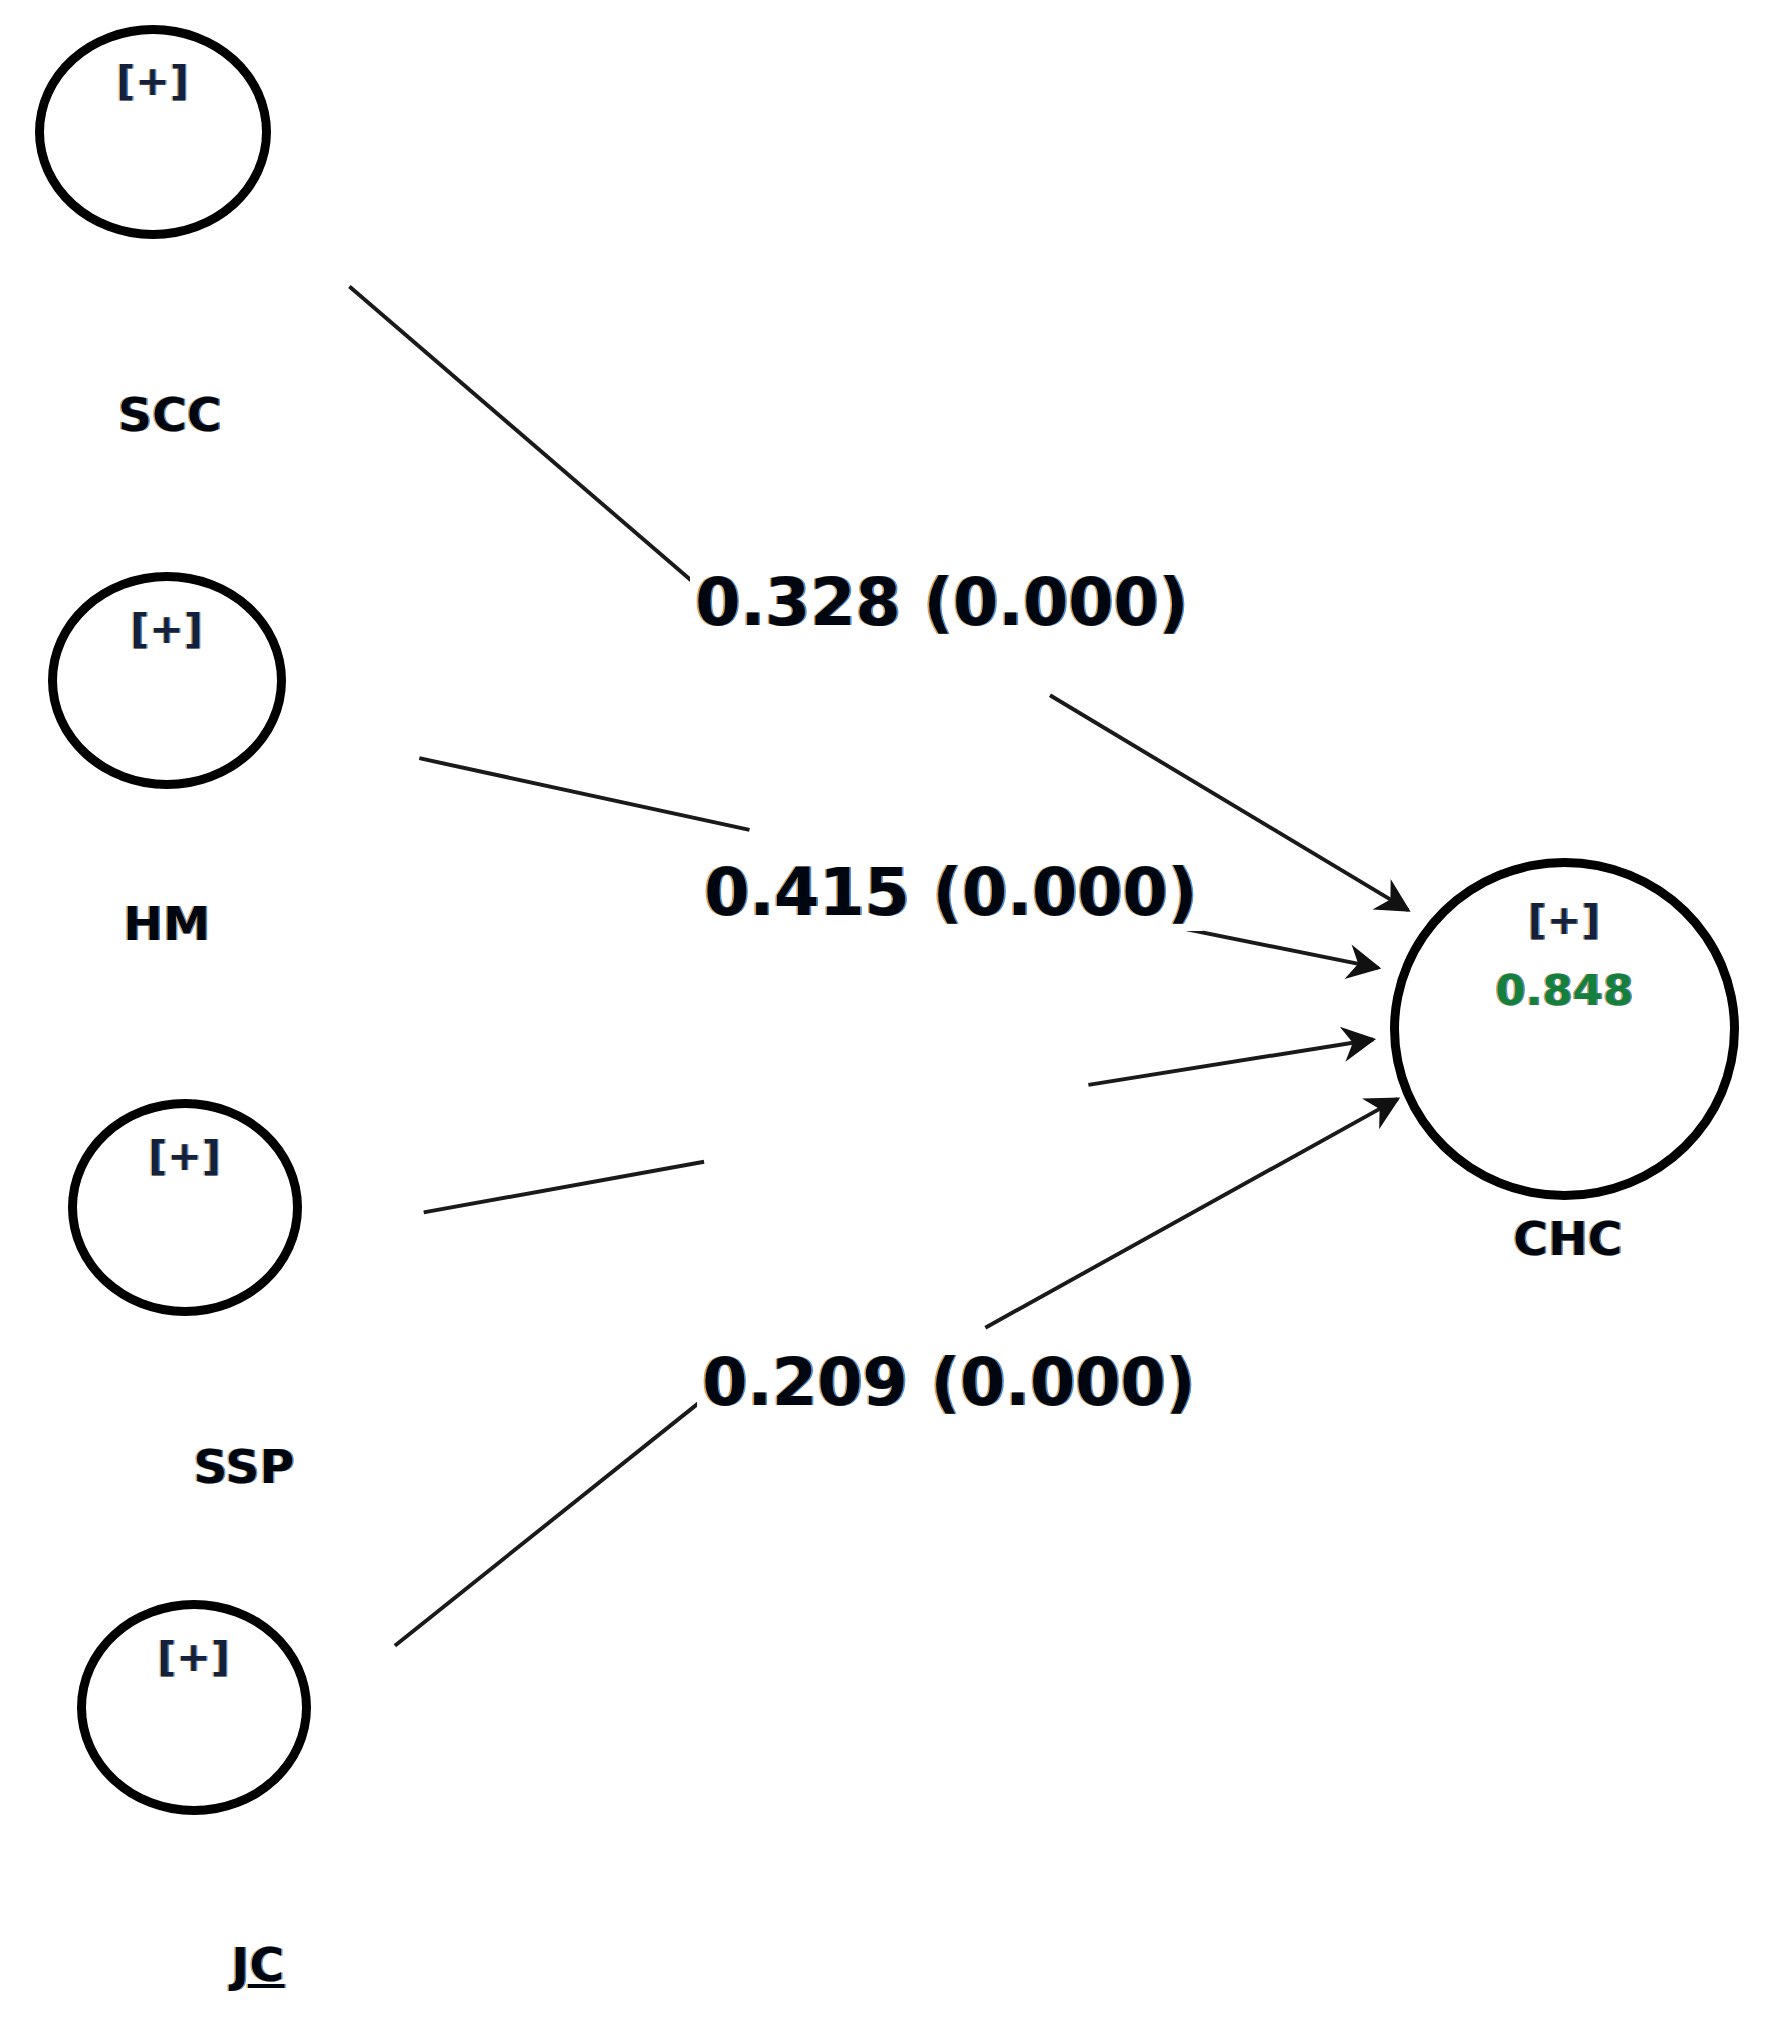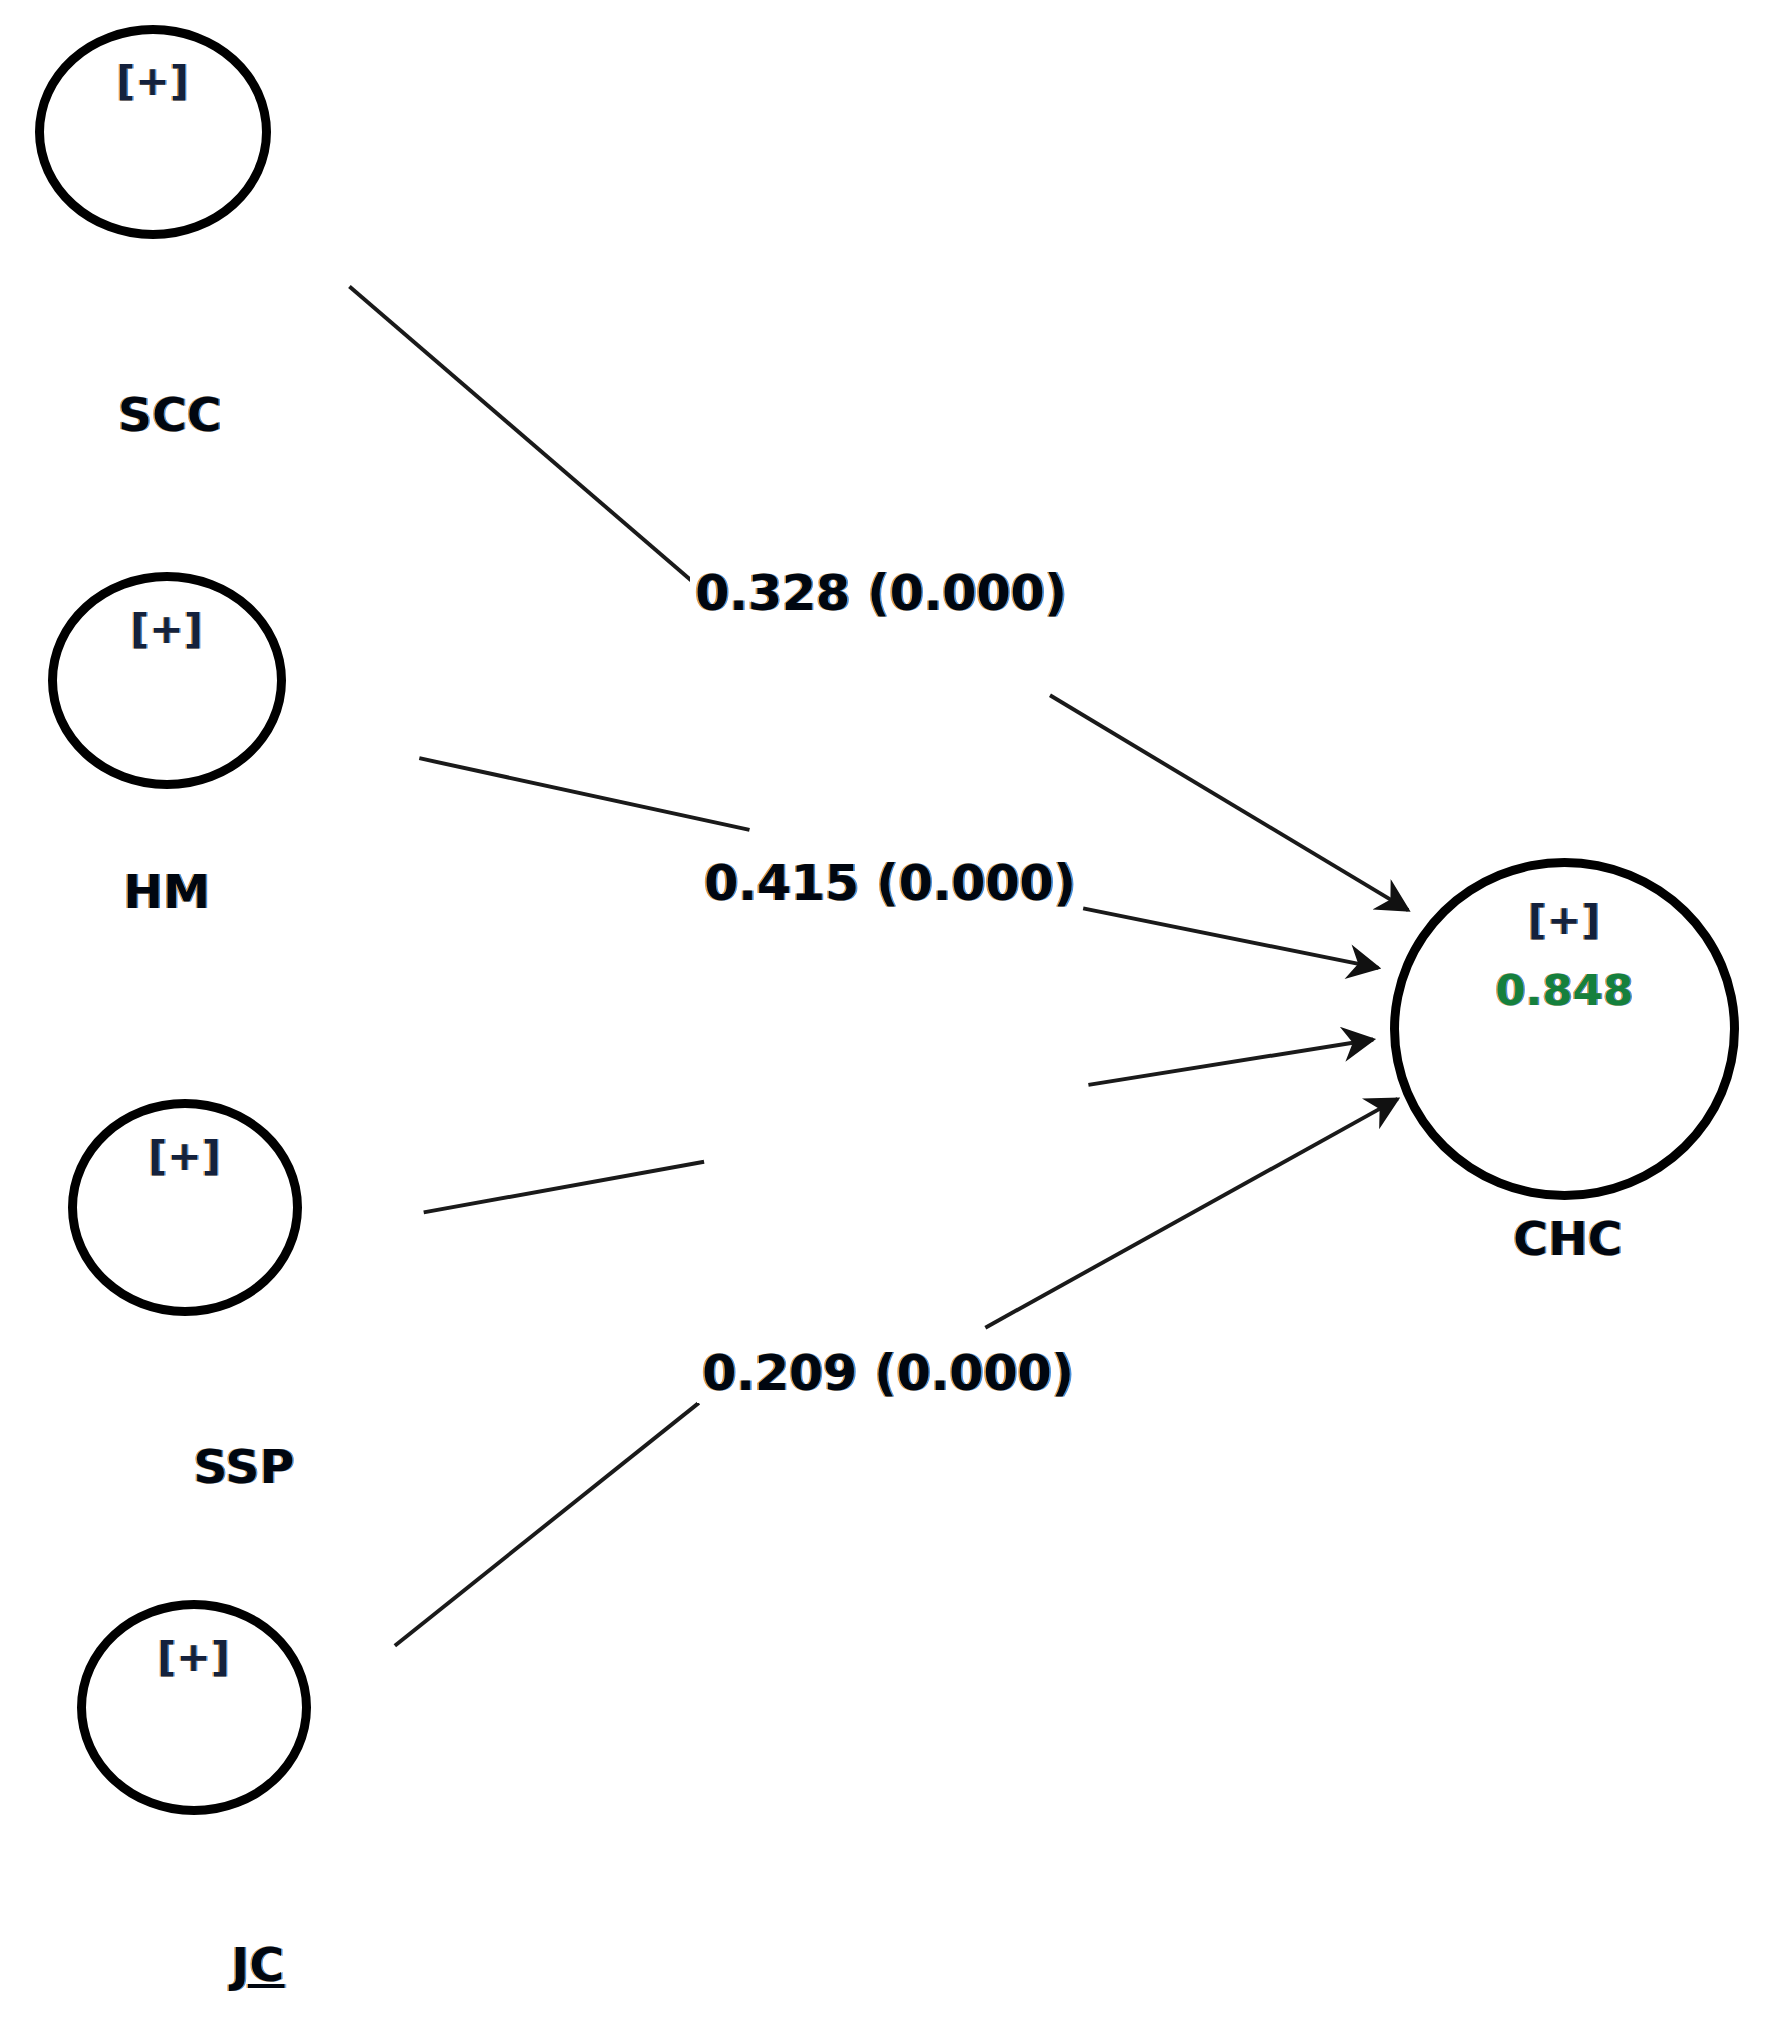--- a/index.html
+++ b/index.html
@@ -62,21 +62,21 @@
     font-size: 47px;
     font-weight: 600;
     color: #000610;
     letter-spacing: 0.4px;
     white-space: nowrap;
     text-shadow: -1.5px 0 rgba(225,150,60,0.9), 1.5px 0 rgba(55,135,215,0.9);
   }
   .path-label {
     position: absolute;
     font-family: "DejaVu Sans", sans-serif;
-    font-size: 49px;
+    font-size: 65px;
     font-weight: 700;
     color: #000610;
     letter-spacing: 0px;
     white-space: nowrap;
     background: #ffffff;
     padding: 1.7px 5.2px;
     text-shadow: -1.6px 0 rgba(225,150,60,0.92), 1.6px 0 rgba(55,135,215,0.92);
   }
 </style>
 </head>
@@ -109,21 +109,21 @@
   </svg>
 
   <div class="node" style="left:35px; top:24.5px; width:236px; height:214px;">
     <div class="node-inner plus-tag" style="top:24.5px;">[+]</div>
   </div>
   <div class="node-caption" style="left:87px; top:387px; width:166px;">SCC</div>
 
   <div class="node" style="left:48px; top:572px; width:238px; height:217px;">
     <div class="node-inner plus-tag" style="top:24.5px;">[+]</div>
   </div>
-  <div class="node-caption" style="left:84px; top:864px; width:166px;">HM</div>
+  <div class="node-caption" style="left:84px; top:896px; width:166px;">HM</div>
 
   <div class="node" style="left:68px; top:1099px; width:234px; height:217px;">
     <div class="node-inner plus-tag" style="top:24.5px;">[+]</div>
   </div>
   <div class="node-caption" style="left:161px; top:1439px; width:166px;">SSP</div>
 
   <div class="node" style="left:77px; top:1600px; width:234px; height:215px;">
     <div class="node-inner plus-tag" style="top:24.5px;">[+]</div>
   </div>
   <div class="node-caption" style="left:175px; top:1937px; width:166px;text-decoration:underline;">JC</div>

